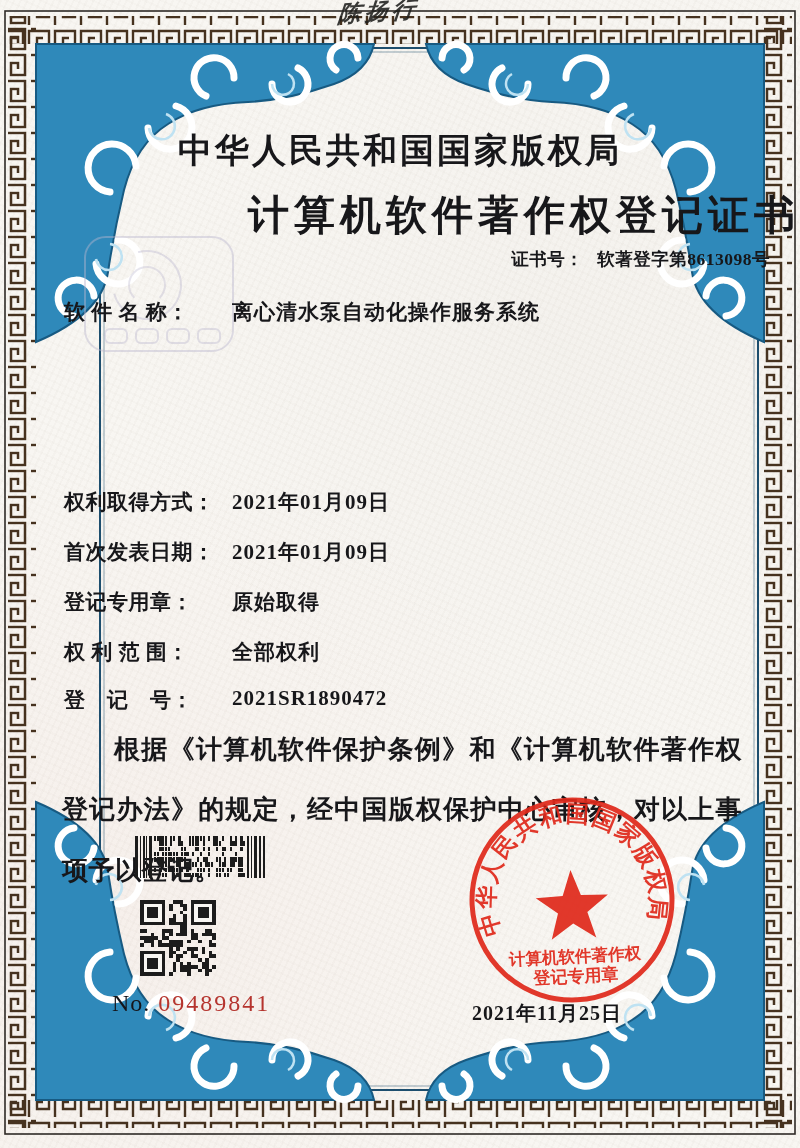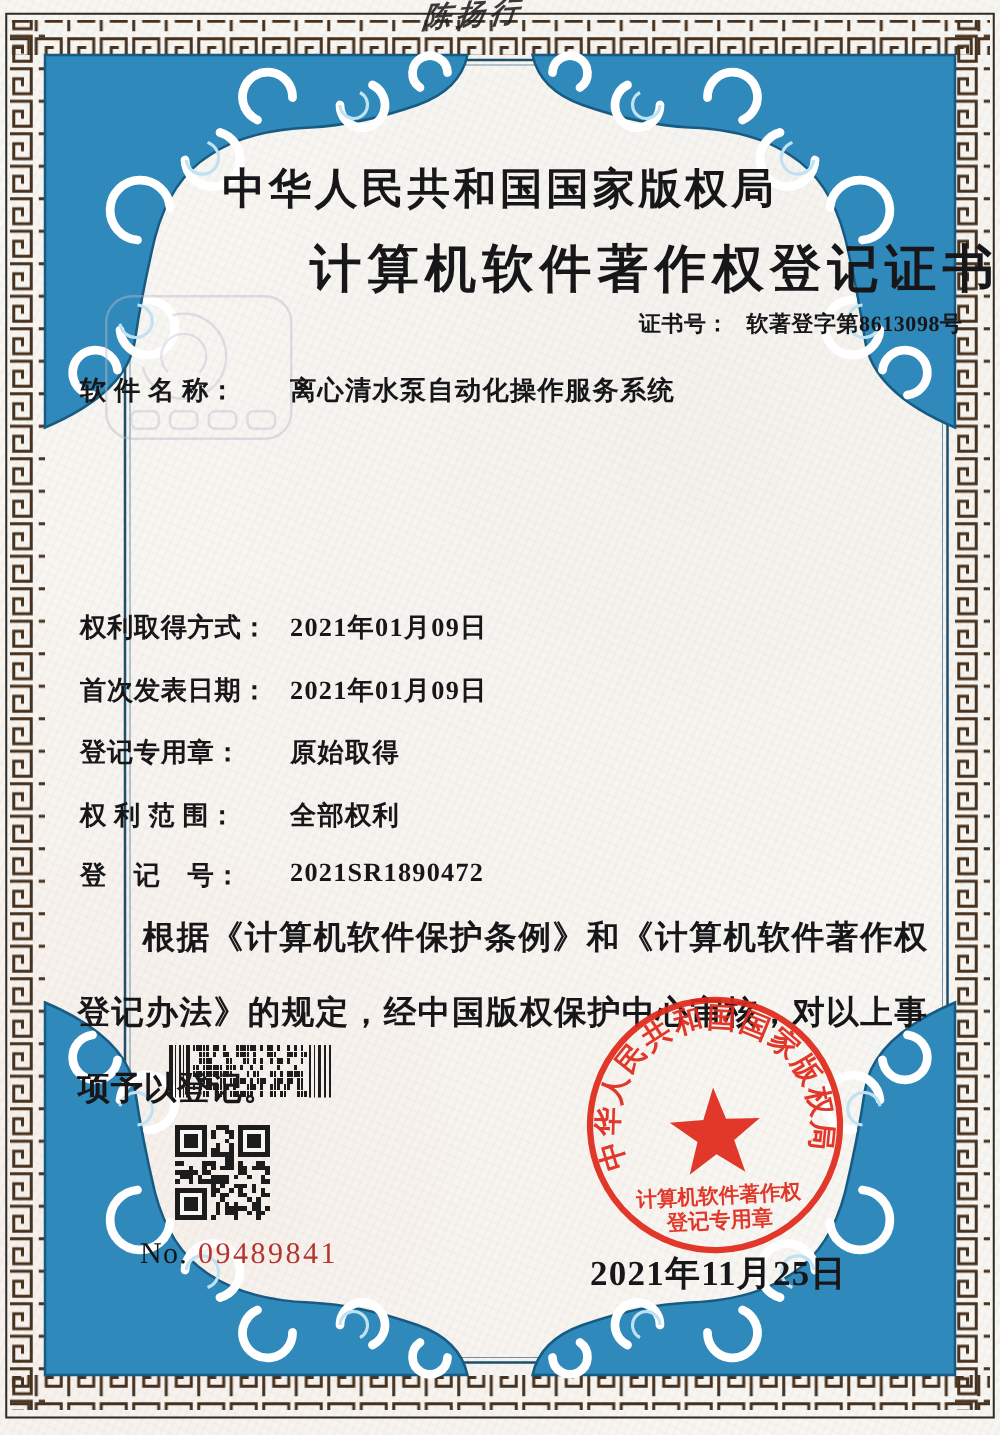--- a/index.html
+++ b/index.html
@@ -60,21 +60,21 @@
     text-align:justify;letter-spacing:.5px;
   }
   .barcode{position:absolute;left:135px;top:836px;z-index:2;}
   .qrcode{position:absolute;left:140px;top:900px;z-index:2;}
   .serial{position:absolute;left:112px;top:990px;z-index:2;font-size:24px;letter-spacing:1px;}
   .serial .pfx{color:#15151a;margin-right:8px;}
   .serial .num{color:#b5342e;font-weight:normal;letter-spacing:2px;}
   .seal{position:absolute;left:462px;top:790px;width:220px;height:220px;z-index:3;transform:rotate(-3deg);opacity:.93;}
   .seal-date{
     position:absolute;left:472px;top:1000px;z-index:4;
-    font-size:28px;font-weight:bold;letter-spacing:1px;
+    font-size:20px;font-weight:bold;letter-spacing:1px;
   }
 </style>
 </head>
 <body>
 
 <div class="page">
 
   <svg class="decor" width="800" height="1148" viewBox="0 0 800 1148">
     <defs>
       <pattern id="keyH" width="26" height="28" patternUnits="userSpaceOnUse">

